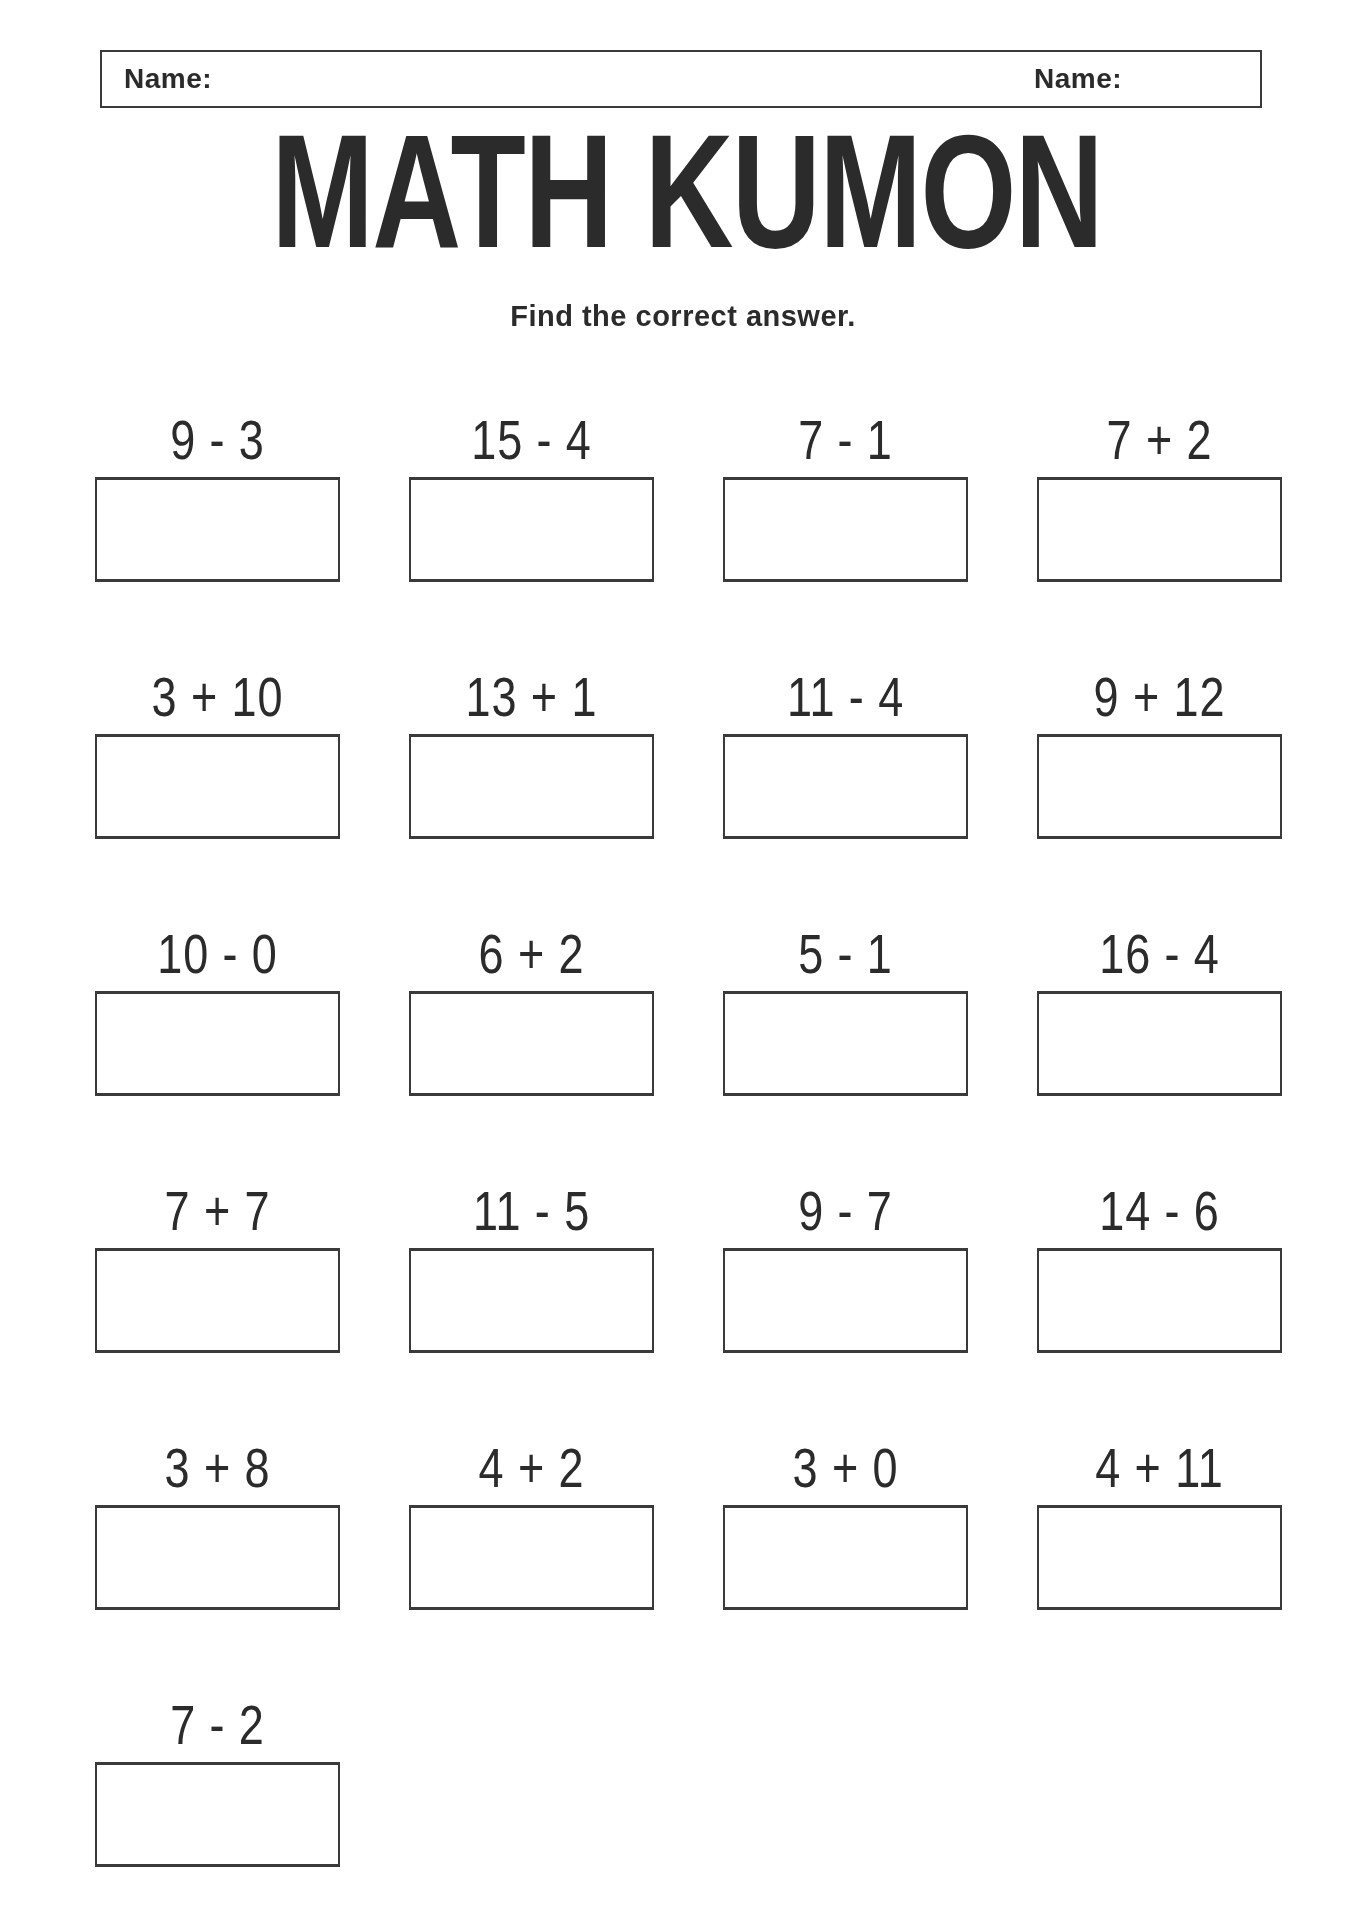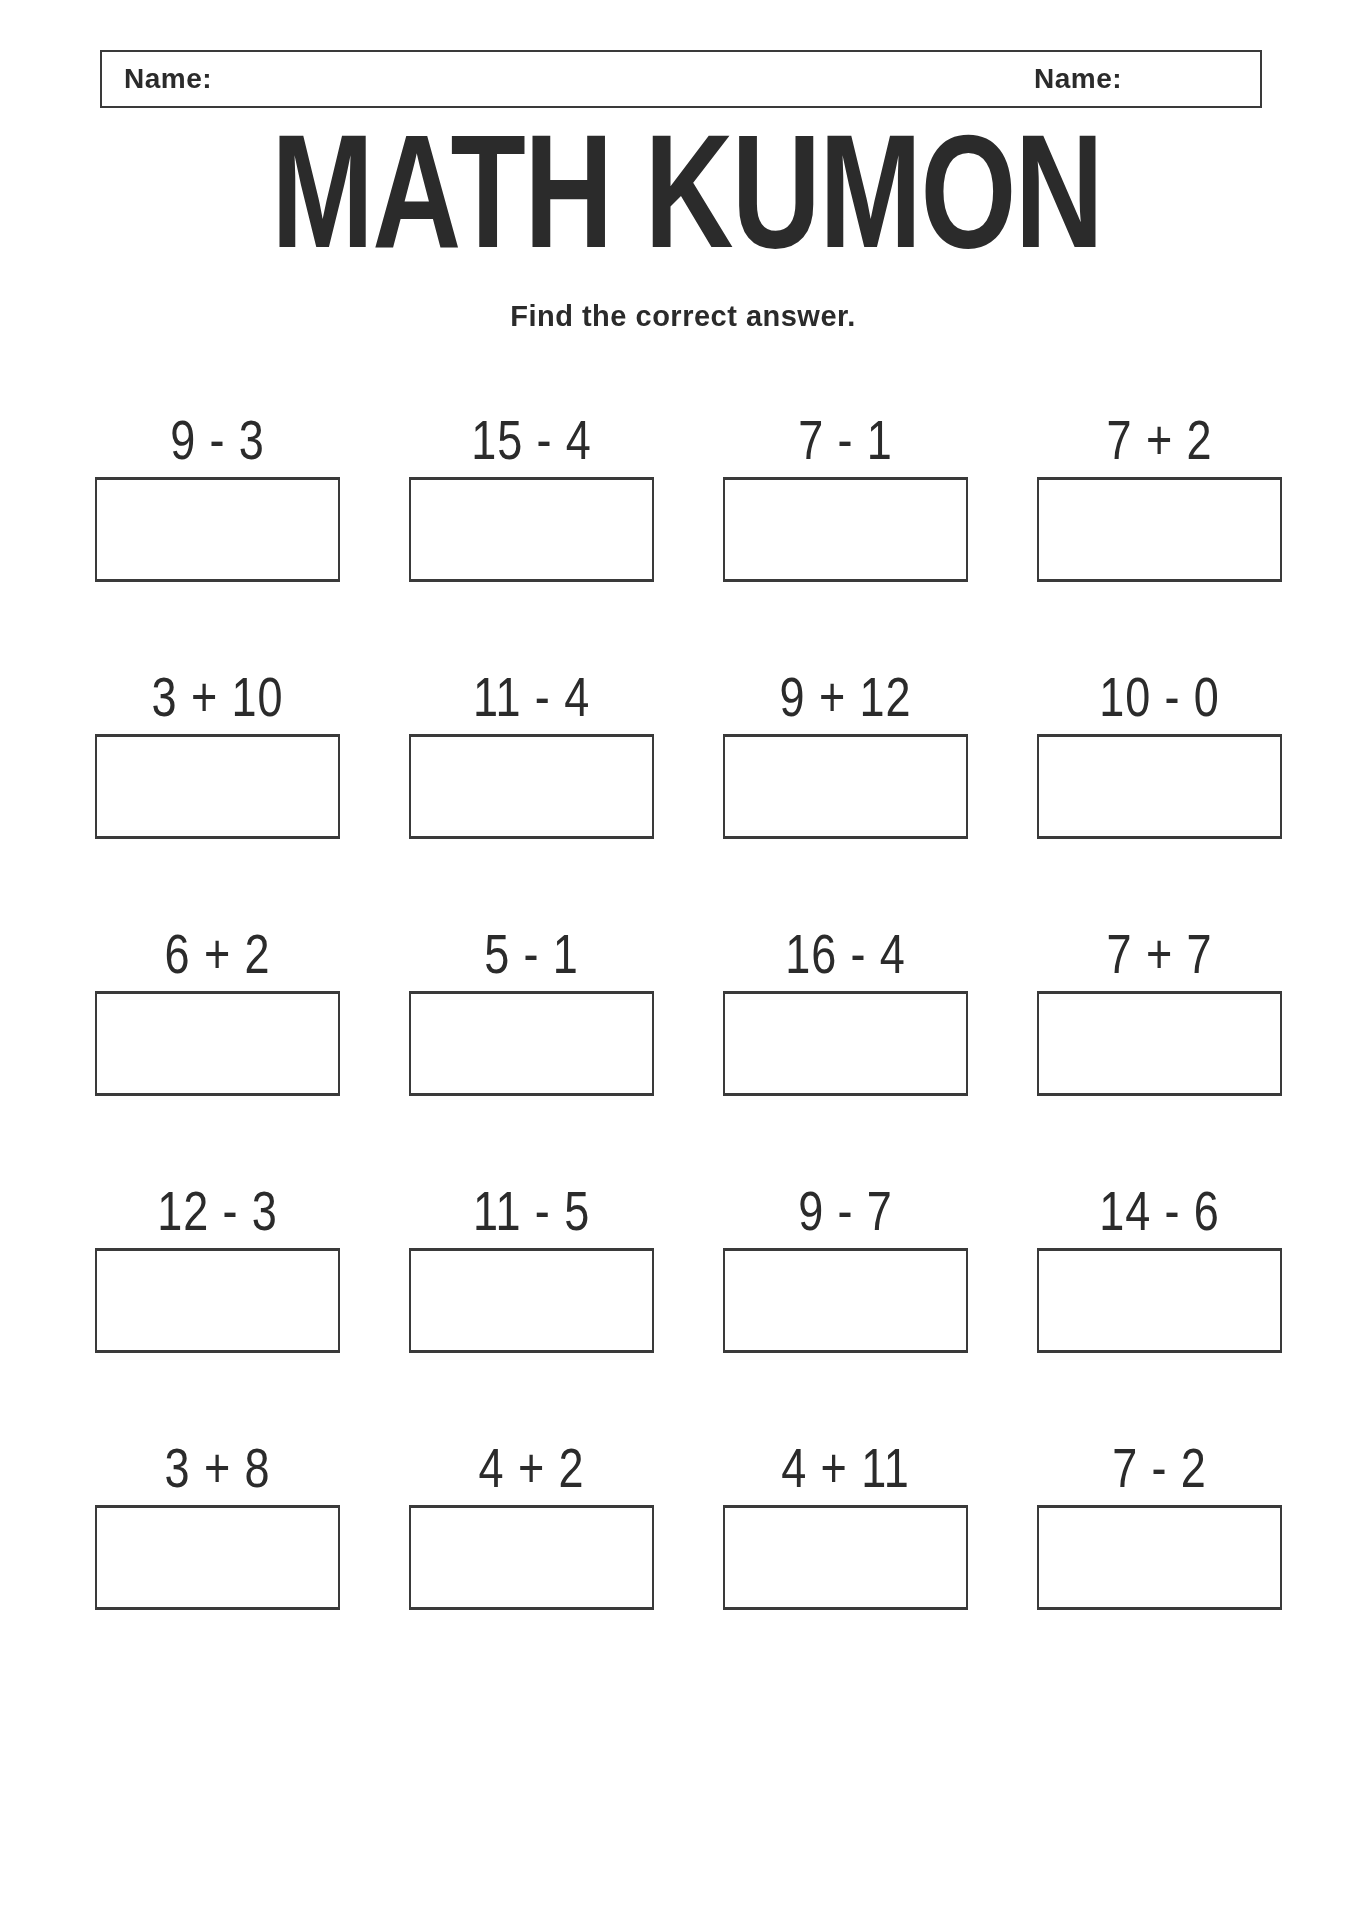--- a/index.html
+++ b/index.html
@@ -145,20 +145,24 @@
       </div>
       <div class="cell">
         <div class="expr">7 + 2</div>
         <div class="answer-box"></div>
       </div>
       <div class="cell">
         <div class="expr">3 + 10</div>
         <div class="answer-box"></div>
       </div>
       <div class="cell">
+        <div class="expr">13 + 1</div>
+        <div class="answer-box"></div>
+      </div>
+      <div class="cell">
         <div class="expr">11 - 4</div>
         <div class="answer-box"></div>
       </div>
       <div class="cell">
         <div class="expr">9 + 12</div>
         <div class="answer-box"></div>
       </div>
       <div class="cell">
         <div class="expr">10 - 0</div>
         <div class="answer-box"></div>
@@ -173,44 +177,44 @@
       </div>
       <div class="cell">
         <div class="expr">16 - 4</div>
         <div class="answer-box"></div>
       </div>
       <div class="cell">
         <div class="expr">7 + 7</div>
         <div class="answer-box"></div>
       </div>
       <div class="cell">
-        <div class="expr">12 - 3</div>
-        <div class="answer-box"></div>
-      </div>
-      <div class="cell">
         <div class="expr">11 - 5</div>
         <div class="answer-box"></div>
       </div>
       <div class="cell">
         <div class="expr">9 - 7</div>
         <div class="answer-box"></div>
       </div>
       <div class="cell">
         <div class="expr">14 - 6</div>
         <div class="answer-box"></div>
       </div>
       <div class="cell">
         <div class="expr">3 + 8</div>
         <div class="answer-box"></div>
       </div>
       <div class="cell">
         <div class="expr">4 + 2</div>
         <div class="answer-box"></div>
       </div>
       <div class="cell">
+        <div class="expr">3 + 0</div>
+        <div class="answer-box"></div>
+      </div>
+      <div class="cell">
         <div class="expr">4 + 11</div>
         <div class="answer-box"></div>
       </div>
       <div class="cell">
         <div class="expr">7 - 2</div>
         <div class="answer-box"></div>
       </div>
     </div>
 
 </div>

